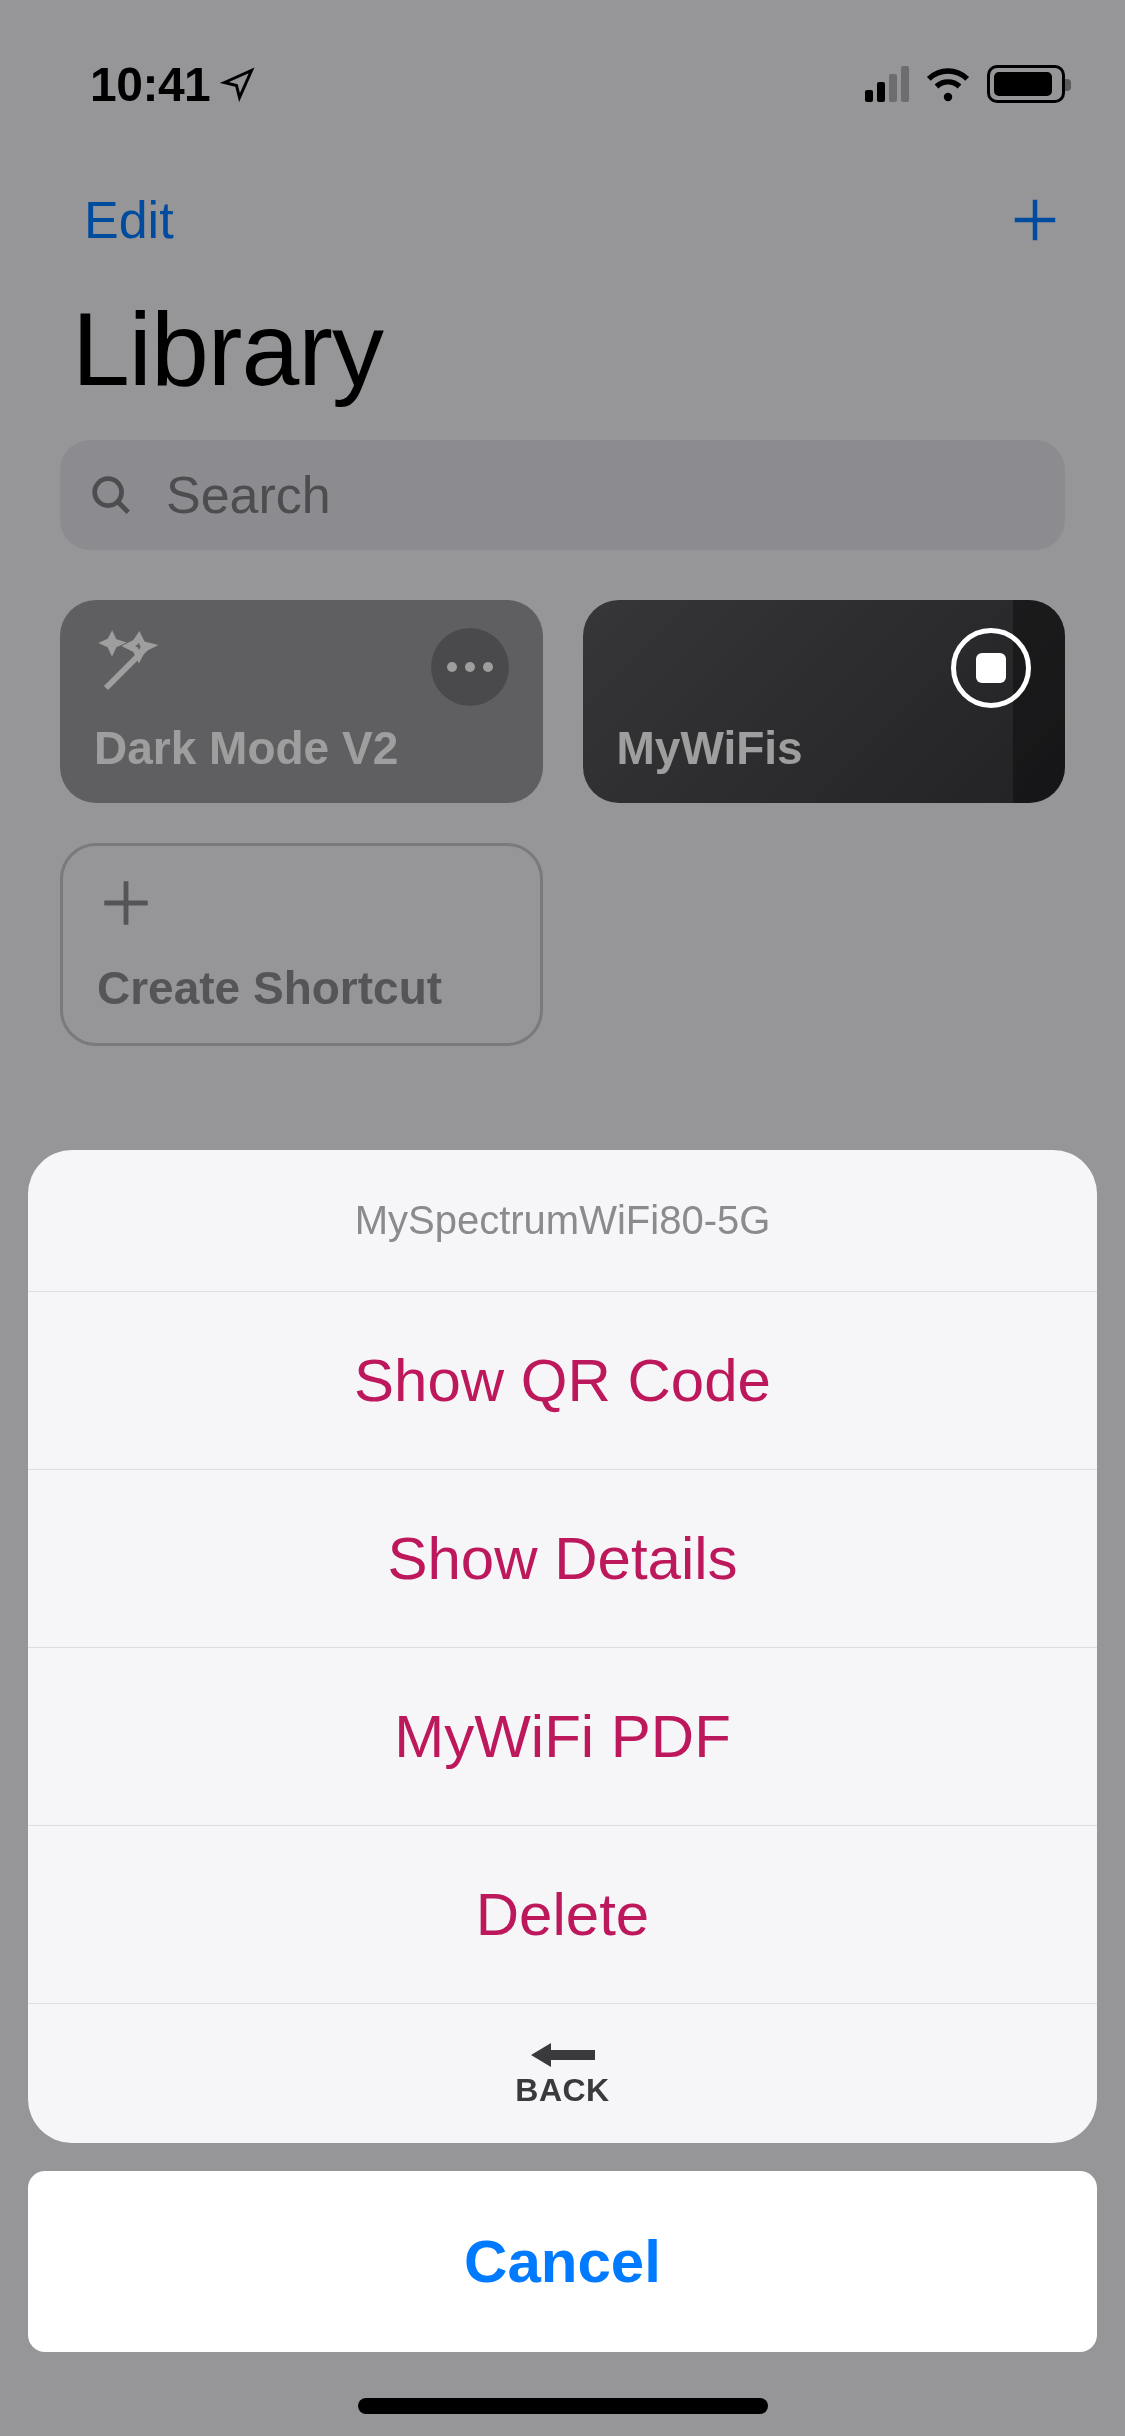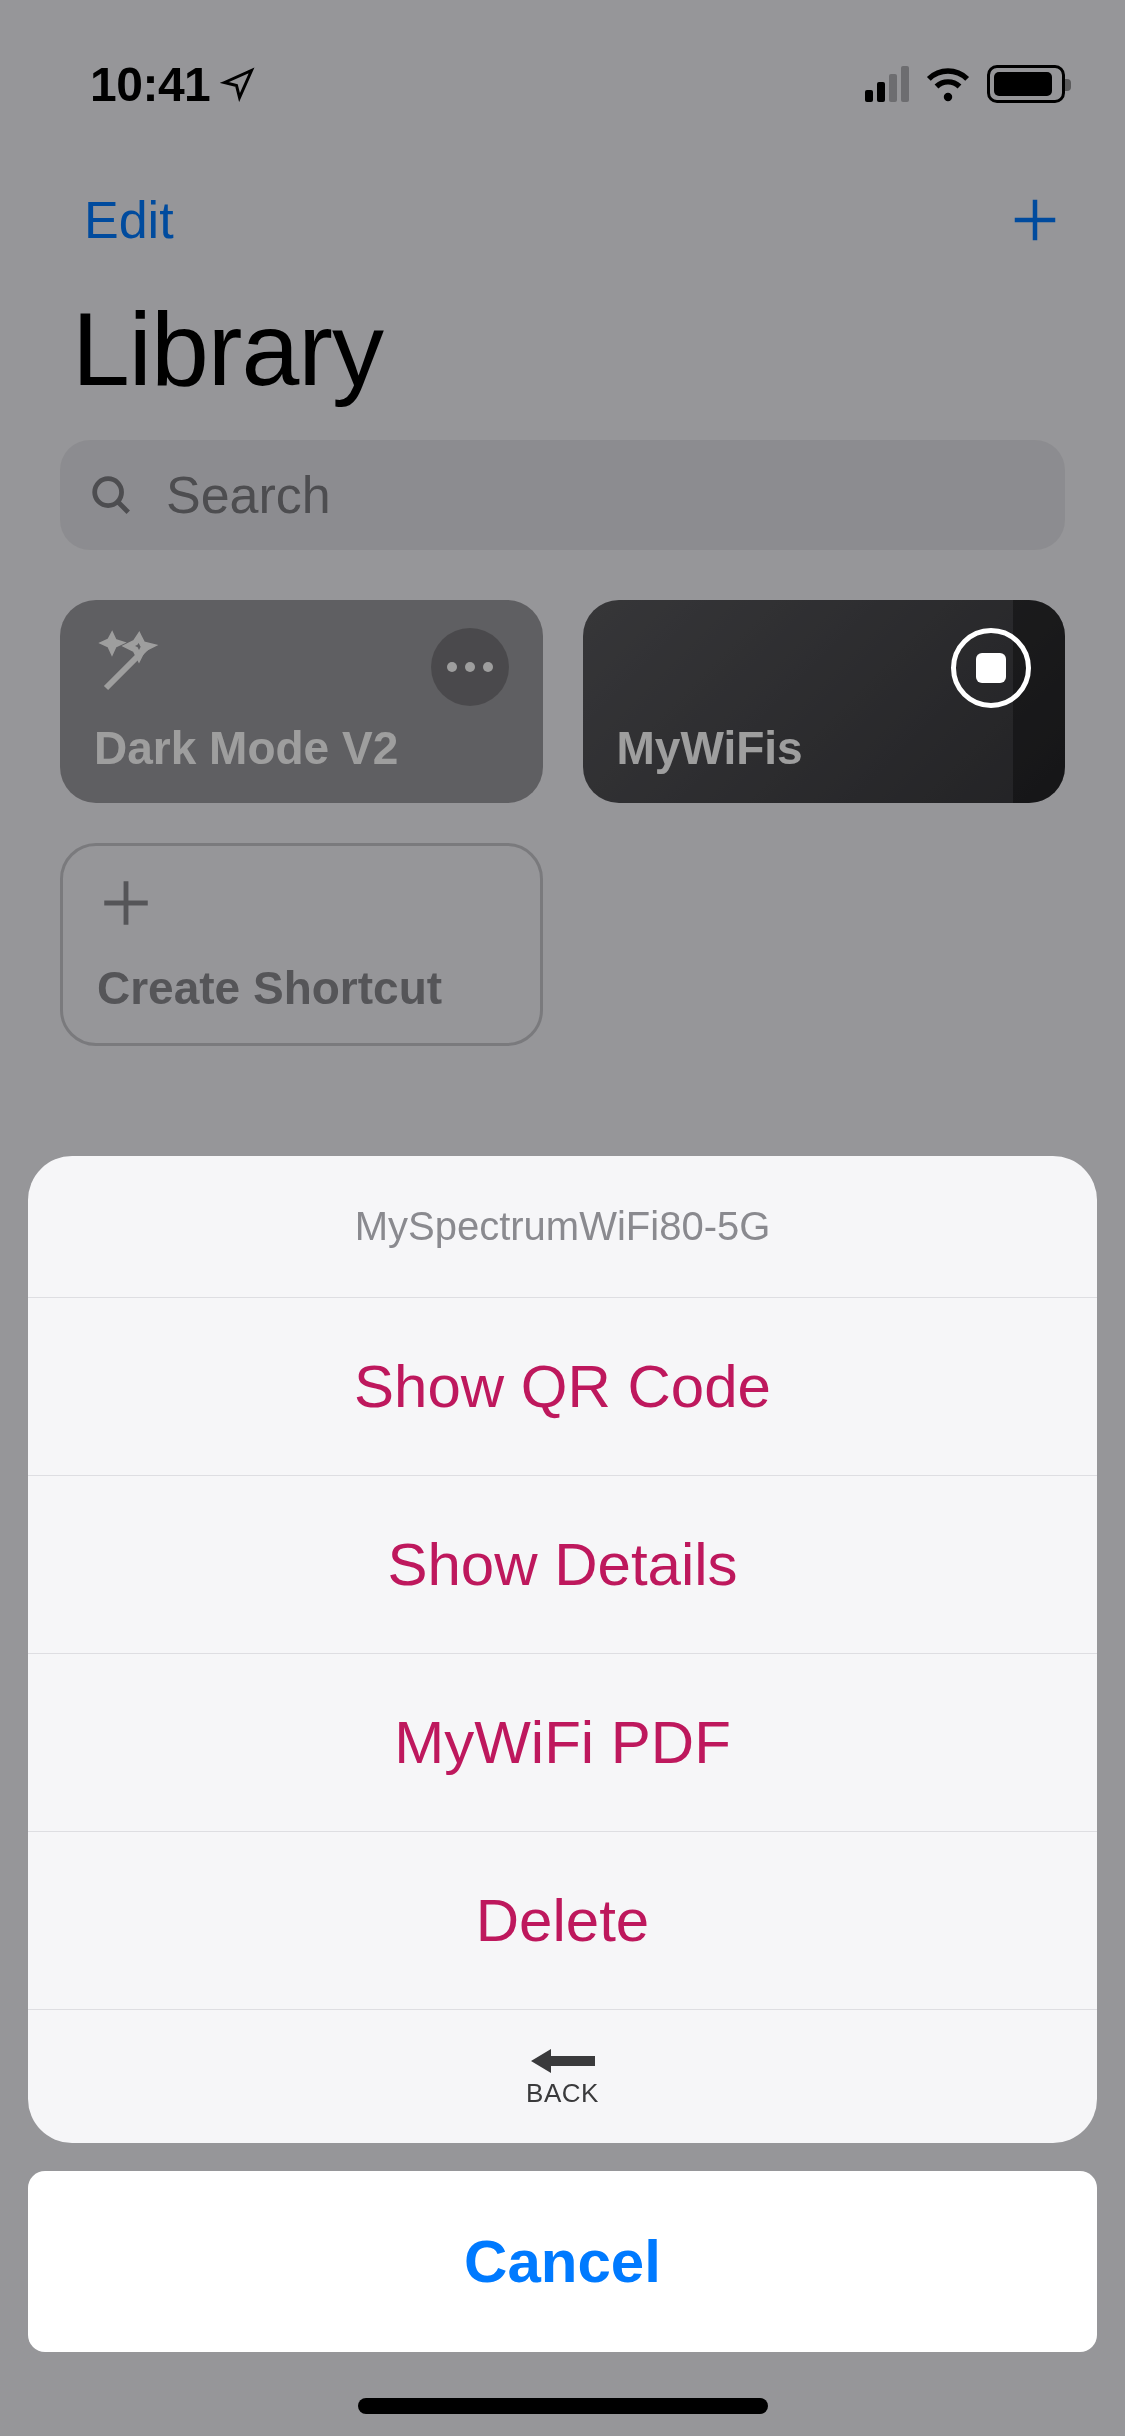--- a/index.html
+++ b/index.html
@@ -59,21 +59,21 @@
     .dim { position: absolute; inset: 0; background: rgba(0,0,0,.38); }
 
     
     .sheet-wrap { position: absolute; left: 28px; right: 28px; bottom: 84px; }
     .sheet { background: rgba(248,248,250,.98); border-radius: 44px; overflow: hidden; margin-bottom: 28px; }
     .sheet-title { text-align: center; font-size: 40px; color: #8a8a8f; padding: 48px 0; border-bottom: 1px solid #dedee2; }
     .sheet-item { text-align: center; font-size: 60px; color: #be185d; padding: 54px 0; border-bottom: 1px solid #dedee2; }
     .sheet-item:last-child { border-bottom: none; }
     .sheet-back { display: flex; flex-direction: column; align-items: center; justify-content: center; padding: 36px 0 34px; }
     .sheet-back svg { width: 64px; height: 30px; color: #3a3a3c; }
-    .sheet-back span { font-size: 26px; font-weight: 400; color: #3a3a3c; margin-top: 2px; letter-spacing: 0.5px; }
+    .sheet-back span { font-size: 32px; font-weight: 700; color: #3a3a3c; margin-top: 2px; letter-spacing: 0.5px; }
     .cancel { background: #fff; border-radius: 17px; text-align: center; font-size: 60px; font-weight: 600; color: #007aff; padding: 56px 0; }
 
     
     .home-ind { position: absolute; bottom: 22px; left: 50%; transform: translateX(-50%); width: 410px; height: 16px; background: #000; border-radius: 30px; }
   </style>
 </head>
 <body>
 
 <div class="status-bar">
   <div class="status-time">

